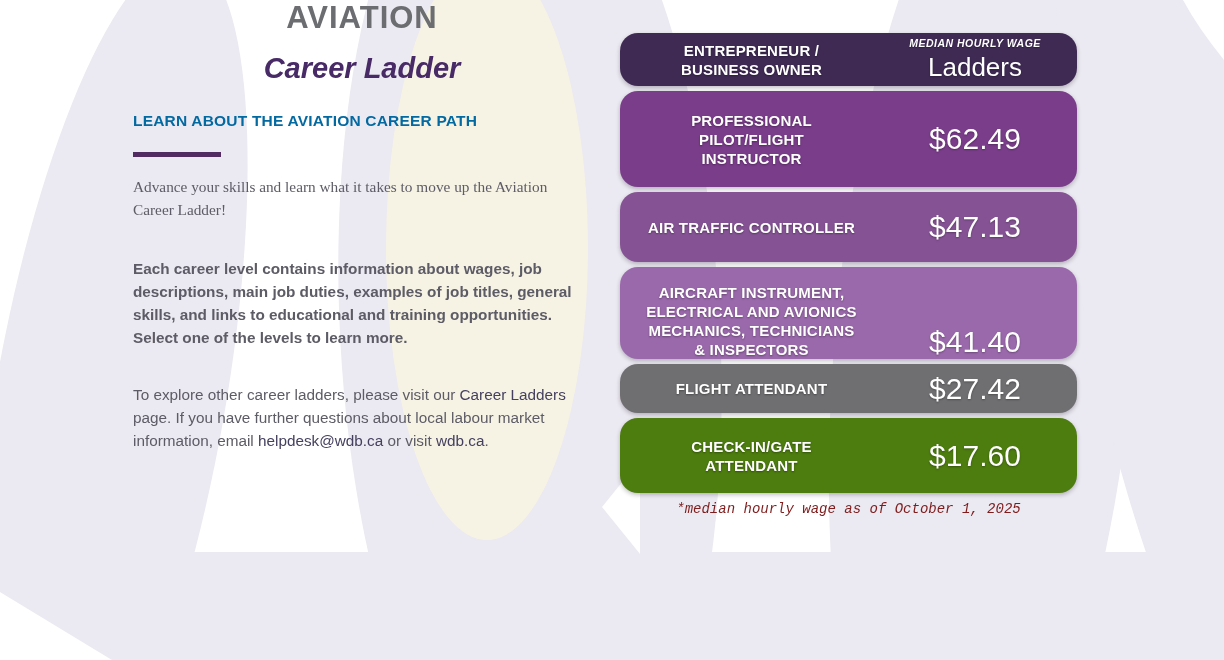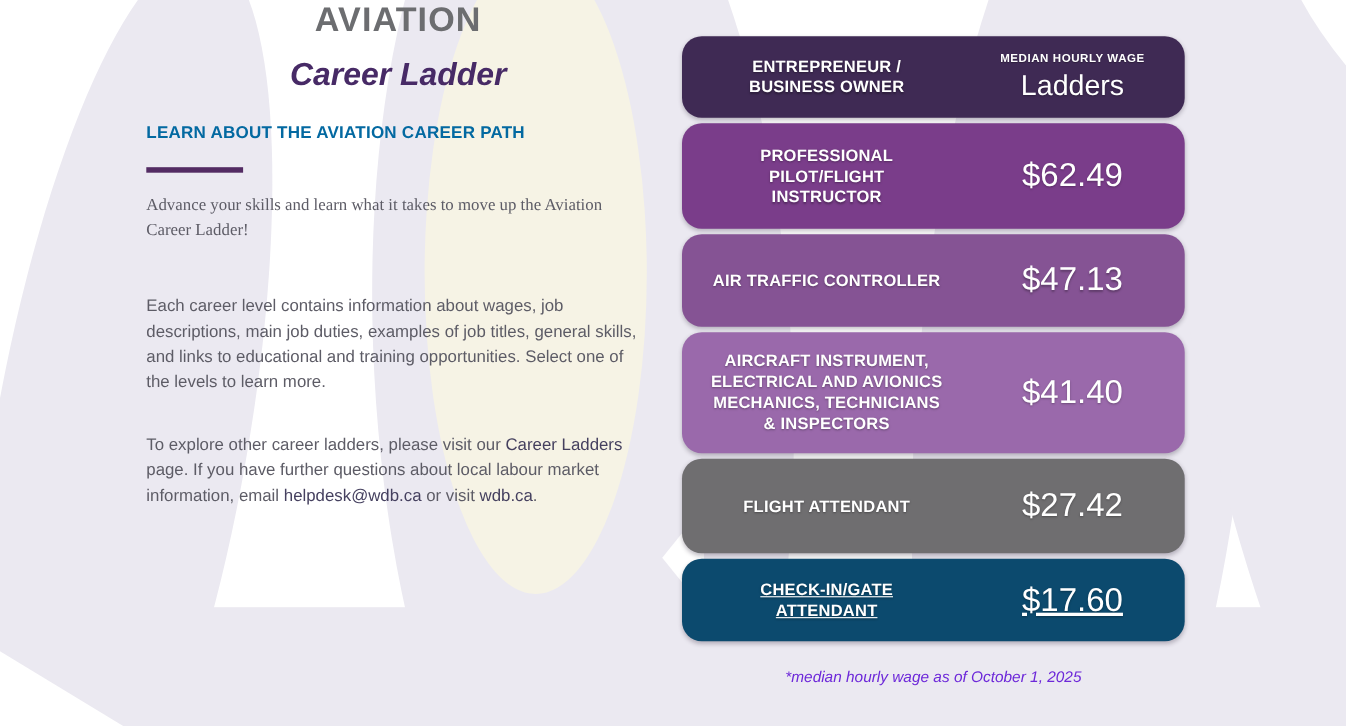--- a/index.html
+++ b/index.html
@@ -20,51 +20,53 @@
   }
   .section-heading{
     margin-top:27px;font-size:15.5px;line-height:18px;font-weight:700;
     letter-spacing:.2px;color:#0369a1;
   }
   .divider{margin-top:22px;width:88px;height:5px;background:#532b63;}
   .para{
     margin:0;font-size:15.3px;line-height:23.3px;color:#5d5c66;
   }
   .para.p1{margin-top:18px;font-family:Liberation Serif, serif;}
-  .para.p2{margin-top:45px;}
+  .para.p2{margin-top:35px;font-weight:bold;}
   .para.p3{margin-top:33px;}
   .para a{color:#45405f;text-decoration:none;cursor:pointer;}
   .ladder-col{position:absolute;left:620px;top:33px;width:457px;z-index:2;}
   .bar{
     display:flex;align-items:center;border-radius:18px;margin-bottom:5px;
     box-shadow:0 2px 4px rgba(40,30,50,.28);cursor:pointer;color:#ffffff;
   }
-  .bar:nth-child(1){height:74px;}
+  .bar:nth-child(1){height:53px;}
   .bar:nth-child(2){height:96px;}
-  .bar:nth-child(3){height:84px;}
-  .bar:nth-child(4){height:110px;}
-  .bar:nth-child(5){height:86px;}
+  .bar:nth-child(3){height:70px;}
+  .bar:nth-child(4){height:92px;align-items:flex-end;}
+  .bar:nth-child(5){height:49px;}
   .bar:nth-child(6){height:75px;}
   .bar-title{
     flex:0 0 243px;padding-left:10px;text-align:center;white-space:pre-line;
     font-size:15px;font-weight:700;line-height:19px;letter-spacing:.2px;
     text-shadow:0 1px 2px rgba(0,0,0,.35);
   }
   .bar-wage{flex:1;text-align:center;}
   .wage-label{
     font-size:10.5px;font-weight:600;letter-spacing:.5px;margin-bottom:3px;
     text-shadow:0 1px 1px rgba(0,0,0,.3);
+    font-style:italic;
   }
   .wage-value{
     font-size:30px;font-weight:400;text-shadow:0 1px 2px rgba(0,0,0,.3);
   }
   .wage-value.varies{font-size:26px;}
   .footnote{
-    margin-top:24px;text-align:center;font-size:14px;font-style:italic;
-    color:#6d28d9;
+    margin-top:8px;text-align:center;font-size:14px;font-style:italic;
+    color:#7f1d1d;
+    font-family:Liberation Mono, monospace;
   }
 </style>
 </head>
 <body>
 
 <svg class="bg" width="1224" height="660" viewBox="0 0 1224 660" aria-hidden="true">
   <rect width="1224" height="660" fill="#ffffff"></rect>
   <g fill="#ebe9f1">
     <ellipse cx="110" cy="400" rx="115" ry="450" transform="rotate(10 110 400)"></ellipse>
     <ellipse cx="530" cy="330" rx="190" ry="520" transform="rotate(-3 530 330)"></ellipse>
@@ -122,21 +124,21 @@
         <div class="bar-wage">
           <div class="wage-value">$41.40</div>
         </div>
       </div>
       <div class="bar" style="background: rgb(111, 110, 112);">
         <div class="bar-title">FLIGHT ATTENDANT</div>
         <div class="bar-wage">
           <div class="wage-value">$27.42</div>
         </div>
       </div>
-      <div class="bar" style="background: #0c4a6e; text-decoration: underline;">
+      <div class="bar" style="background: #4d7c0f;">
         <div class="bar-title">CHECK-IN/GATE
 ATTENDANT</div>
         <div class="bar-wage">
           <div class="wage-value">$17.60</div>
         </div>
       </div>
     </div>
   <div class="footnote">*median hourly wage as of October 1, 2025</div>
 </div>
 

